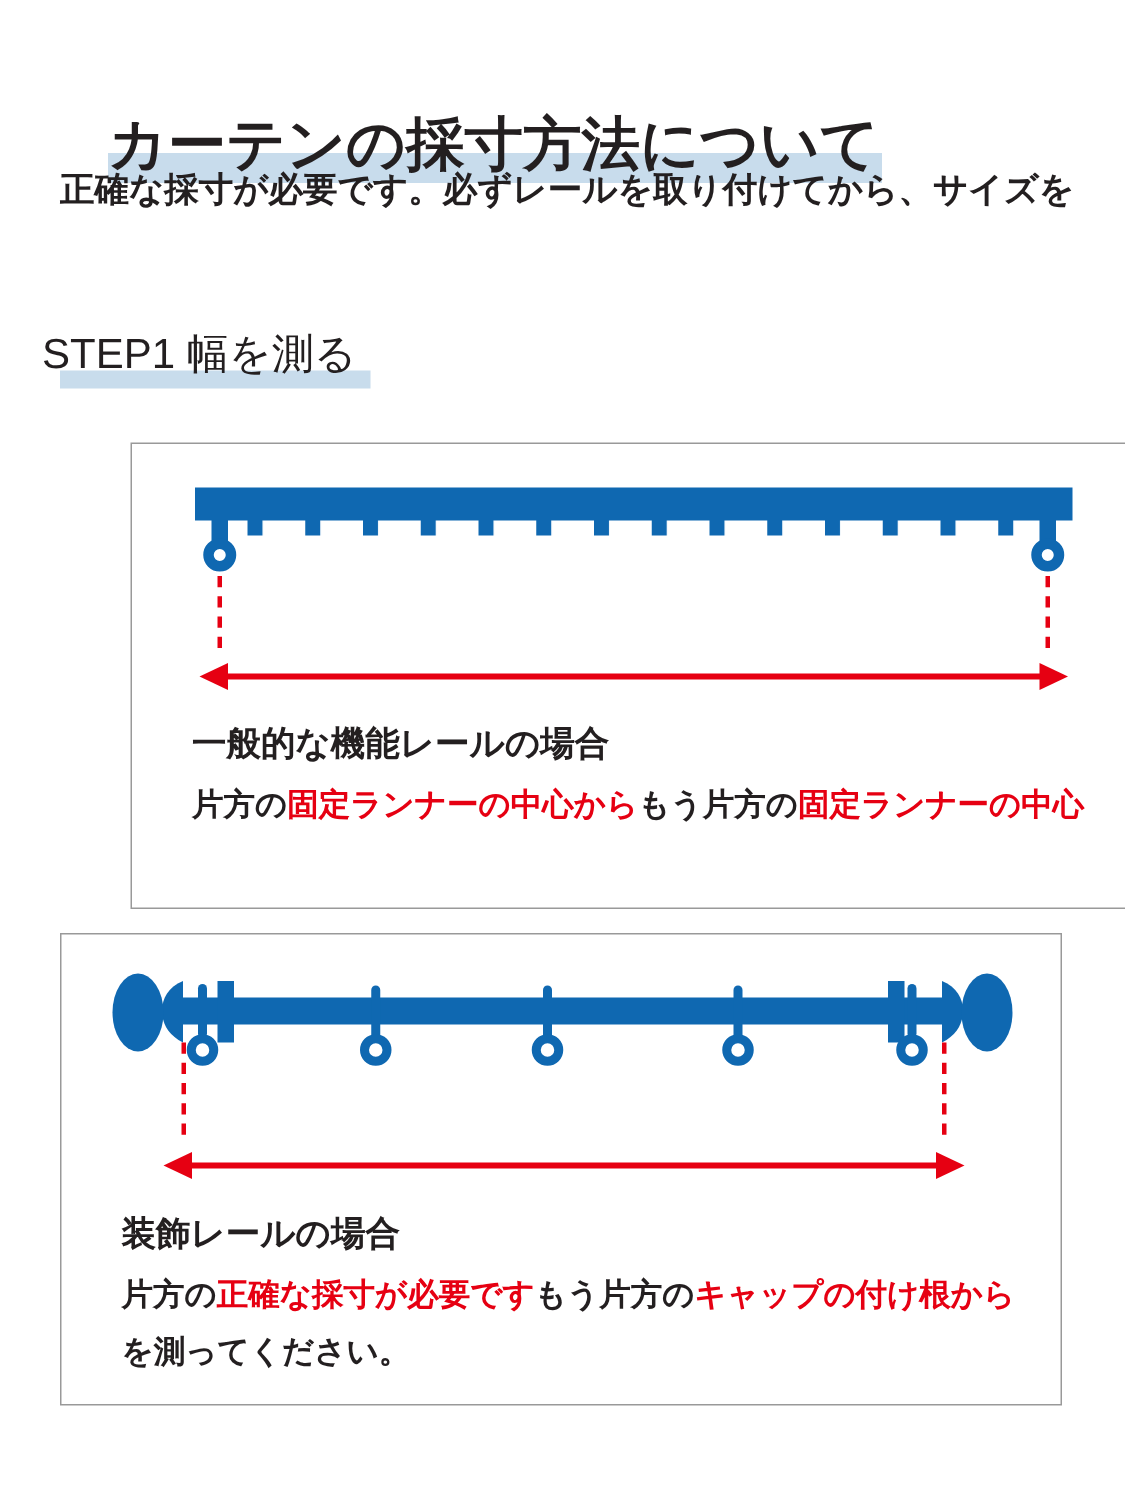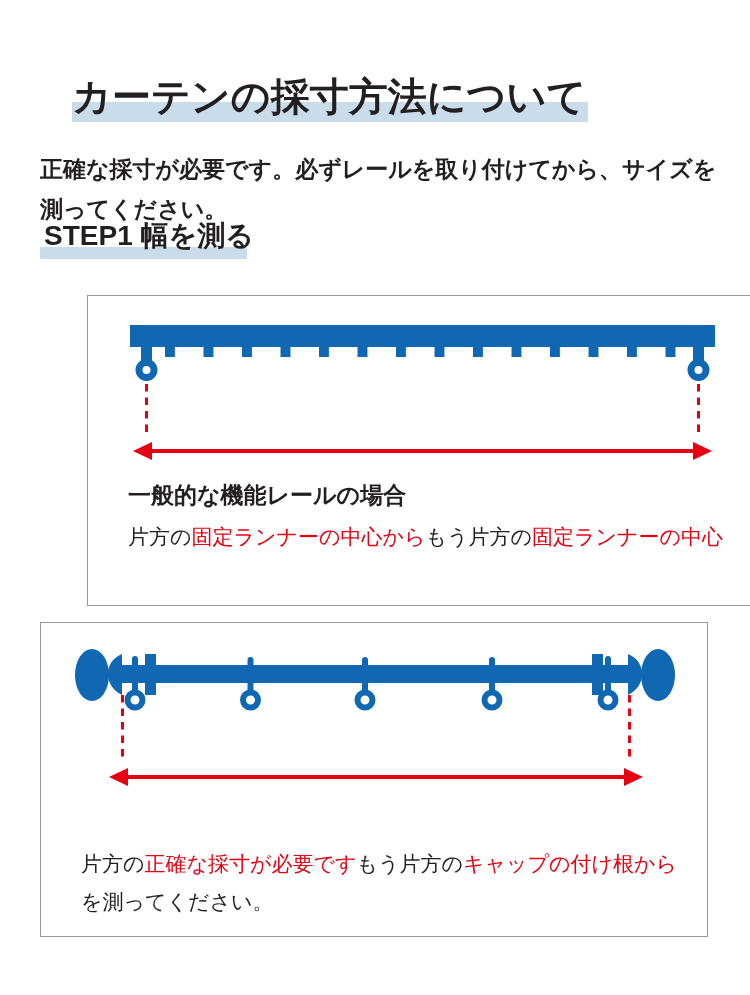--- a/index.html
+++ b/index.html
@@ -14,53 +14,52 @@
     left:40px;top:46px;
     font-size:39px;line-height:50px;font-weight:900;letter-spacing:0px;
     display:inline-block;white-space:nowrap;
     background:linear-gradient(to bottom,transparent 60%,#c8dcec 60%);
     padding-right:2px;
     margin-left:32px;
   }
   
   .intro{
     left:40px;top:106px;width:690px;
-    font-size:23px;line-height:40px;font-weight:600;white-space:nowrap;margin-top:43px;
+    font-size:23px;line-height:40px;font-weight:600;white-space:nowrap;
   }
   
   .step-band{left:40px;top:247px;width:207px;height:12px;background:#c8dcec;}
   .step-heading{
-    left:44px;top:220px;font-size:28px;line-height:32px;font-weight:700;
+    left:28px;top:220px;font-size:28px;line-height:32px;font-weight:400;
     white-space:nowrap;z-index:2;
   }
   
   .diagram-box{
     width:666px;border:1.5px solid #999999;background:#ffffff;
   }
   #box-functional{left:40px;top:295px;height:309px;margin-left:47px;}
   #box-decorative{left:40px;top:622px;height:313px;}
   .diagram-svg{position:absolute;left:0;top:0;}
   .box-heading{
     position:absolute;left:40px;top:184px;
     font-size:23px;line-height:30px;font-weight:800;white-space:nowrap;
   }
   .box-body{
     position:absolute;left:40px;top:222px;
-    font-size:21px;line-height:38px;font-weight:400;white-space:nowrap;
+    font-size:21px;line-height:38px;font-weight:700;white-space:nowrap;
   }
   .box-body .red{color:#e60012;}
 </style>
 </head>
 <body>
 
 <h1 class="abs page-title">カーテンの採寸方法について</h1>
 
 <div class="abs intro">
   <div>正確な採寸が必要です。必ずレールを取り付けてから、サイズを</div>
-  <div>測ってください。</div>
 </div>
 
 <div class="abs step-band"></div>
 <div class="abs step-heading">STEP1 幅を測る</div>
 
 <div id="box-functional" class="abs diagram-box">
   <svg class="diagram-svg" width="666" height="175" viewBox="0 0 666 175">
     <defs>
       <pattern id="teeth" patternUnits="userSpaceOnUse" width="38.5" height="11">
         <rect x="0" y="0" width="10" height="11" fill="#0f68b1"></rect>
@@ -127,20 +126,21 @@
 
     <line x1="81.5" y1="72" x2="81.5" y2="136" stroke="#e60012" stroke-width="3" stroke-dasharray="7.5 6"></line>
     <line x1="588.5" y1="72" x2="588.5" y2="136" stroke="#e60012" stroke-width="3" stroke-dasharray="7.5 6"></line>
 
     <g>
       <line x1="81" y1="154" x2="589" y2="154" stroke="#e60012" stroke-width="4"></line>
       <polygon points="68,154 87,145 87,163" fill="#e60012"></polygon>
       <polygon points="602,154 583,145 583,163" fill="#e60012"></polygon>
     </g>
   </svg>
+  <div class="box-heading">装飾レールの場合</div>
   <div class="box-body">
     <div>
       <span>片方の</span><span class="red">正確な採寸が必要です</span><span>もう片方の</span><span class="red">キャップの付け根から</span>
     </div>
     <div>
       <span>を測ってください。</span>
     </div>
   </div>
 </div>
 

